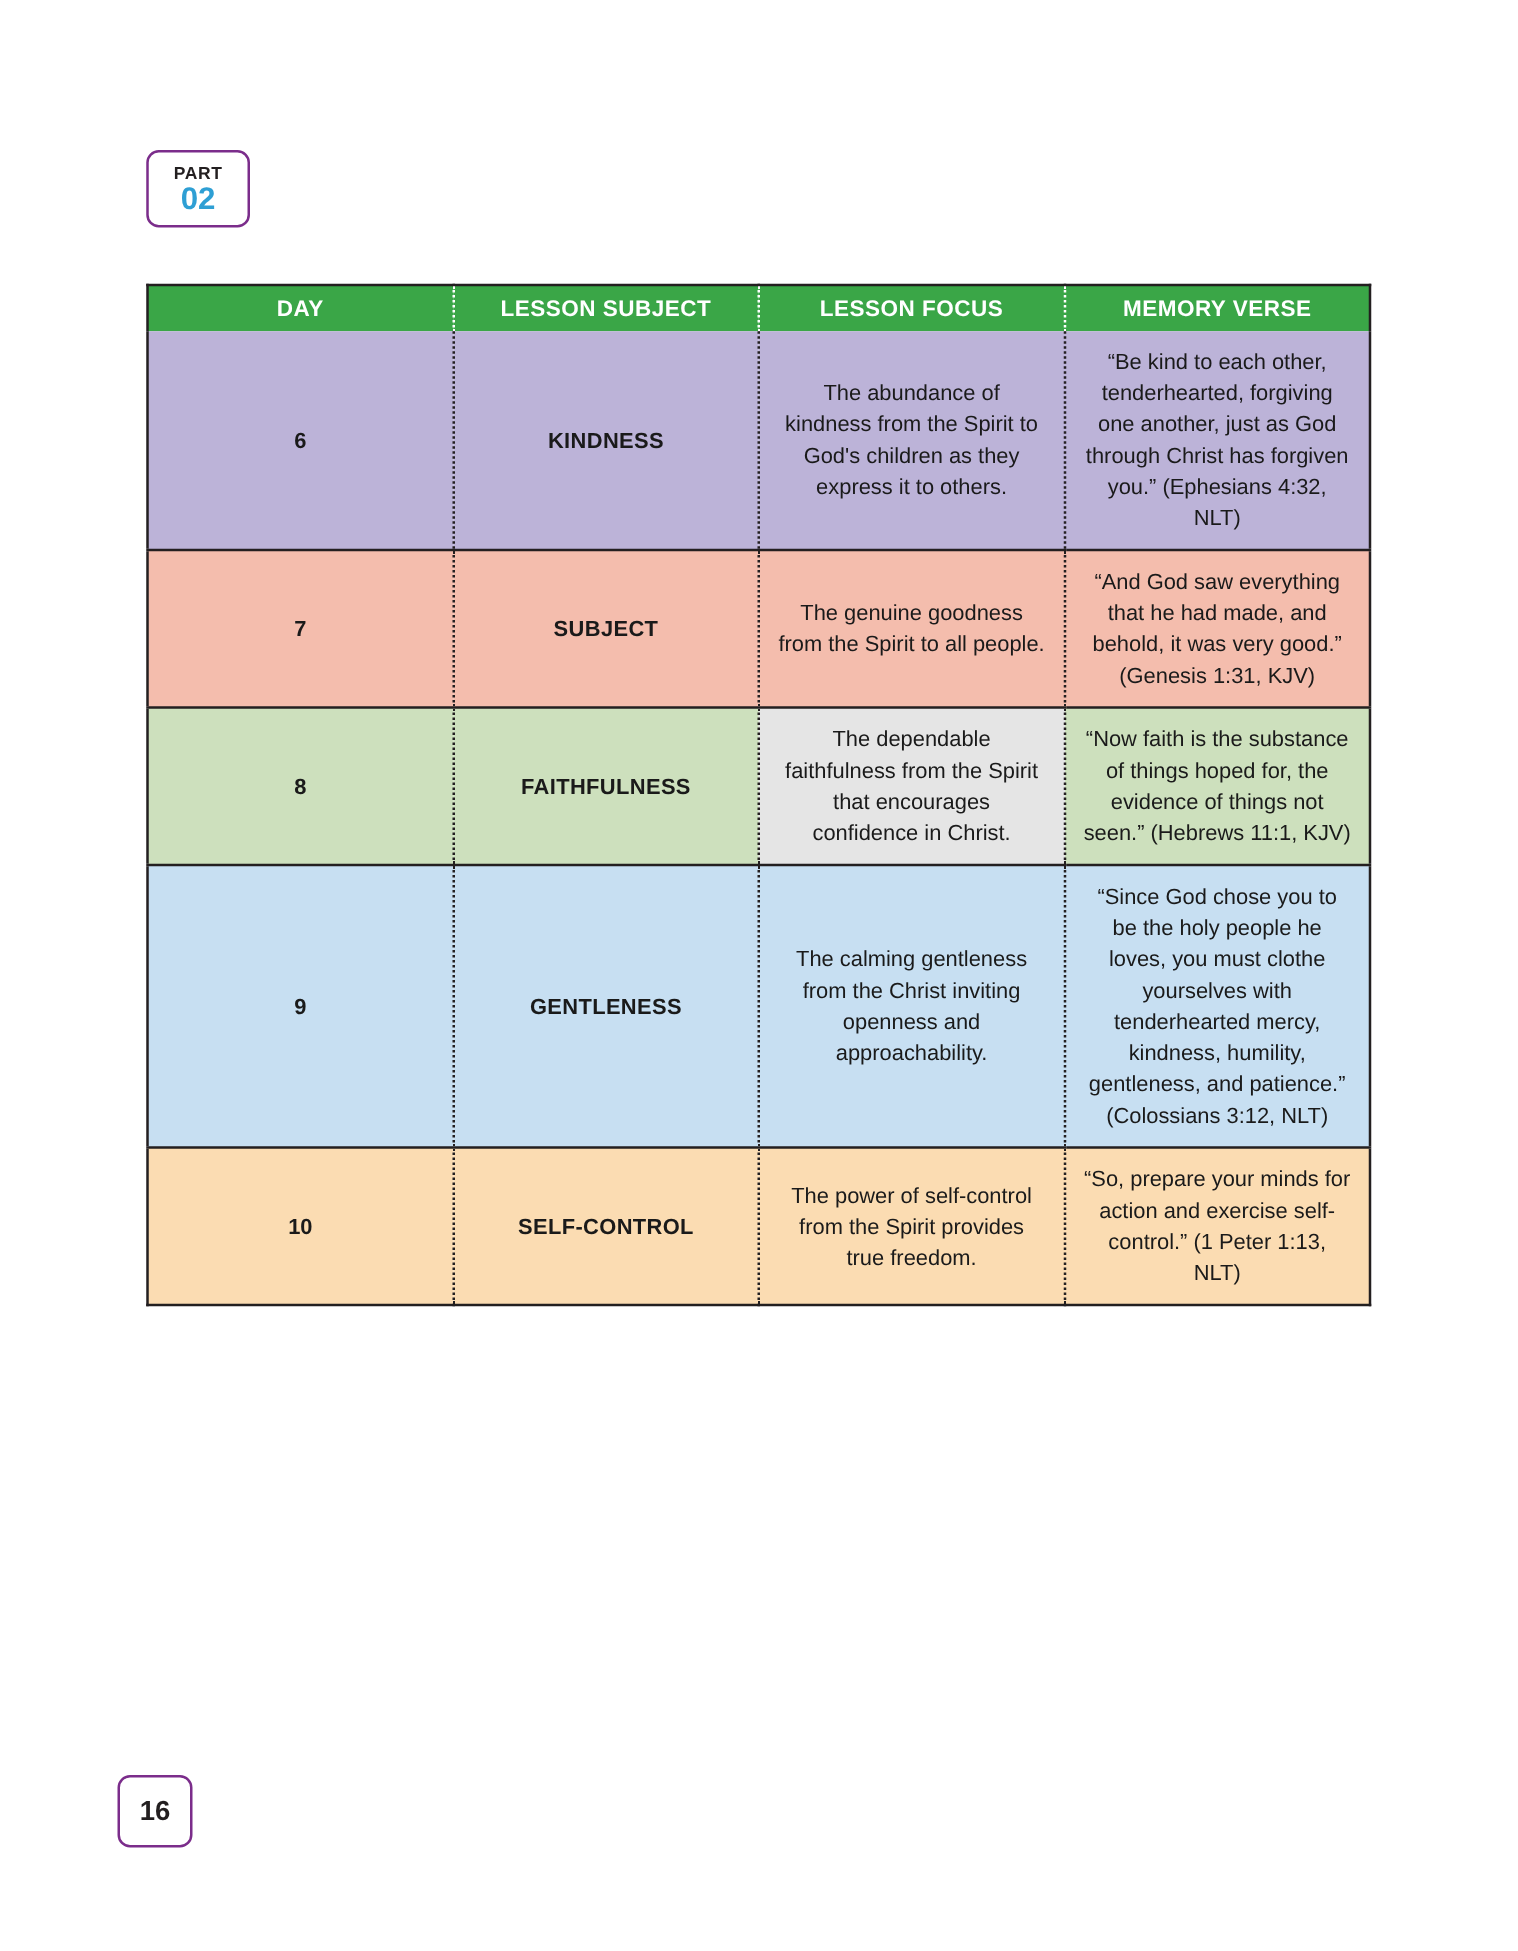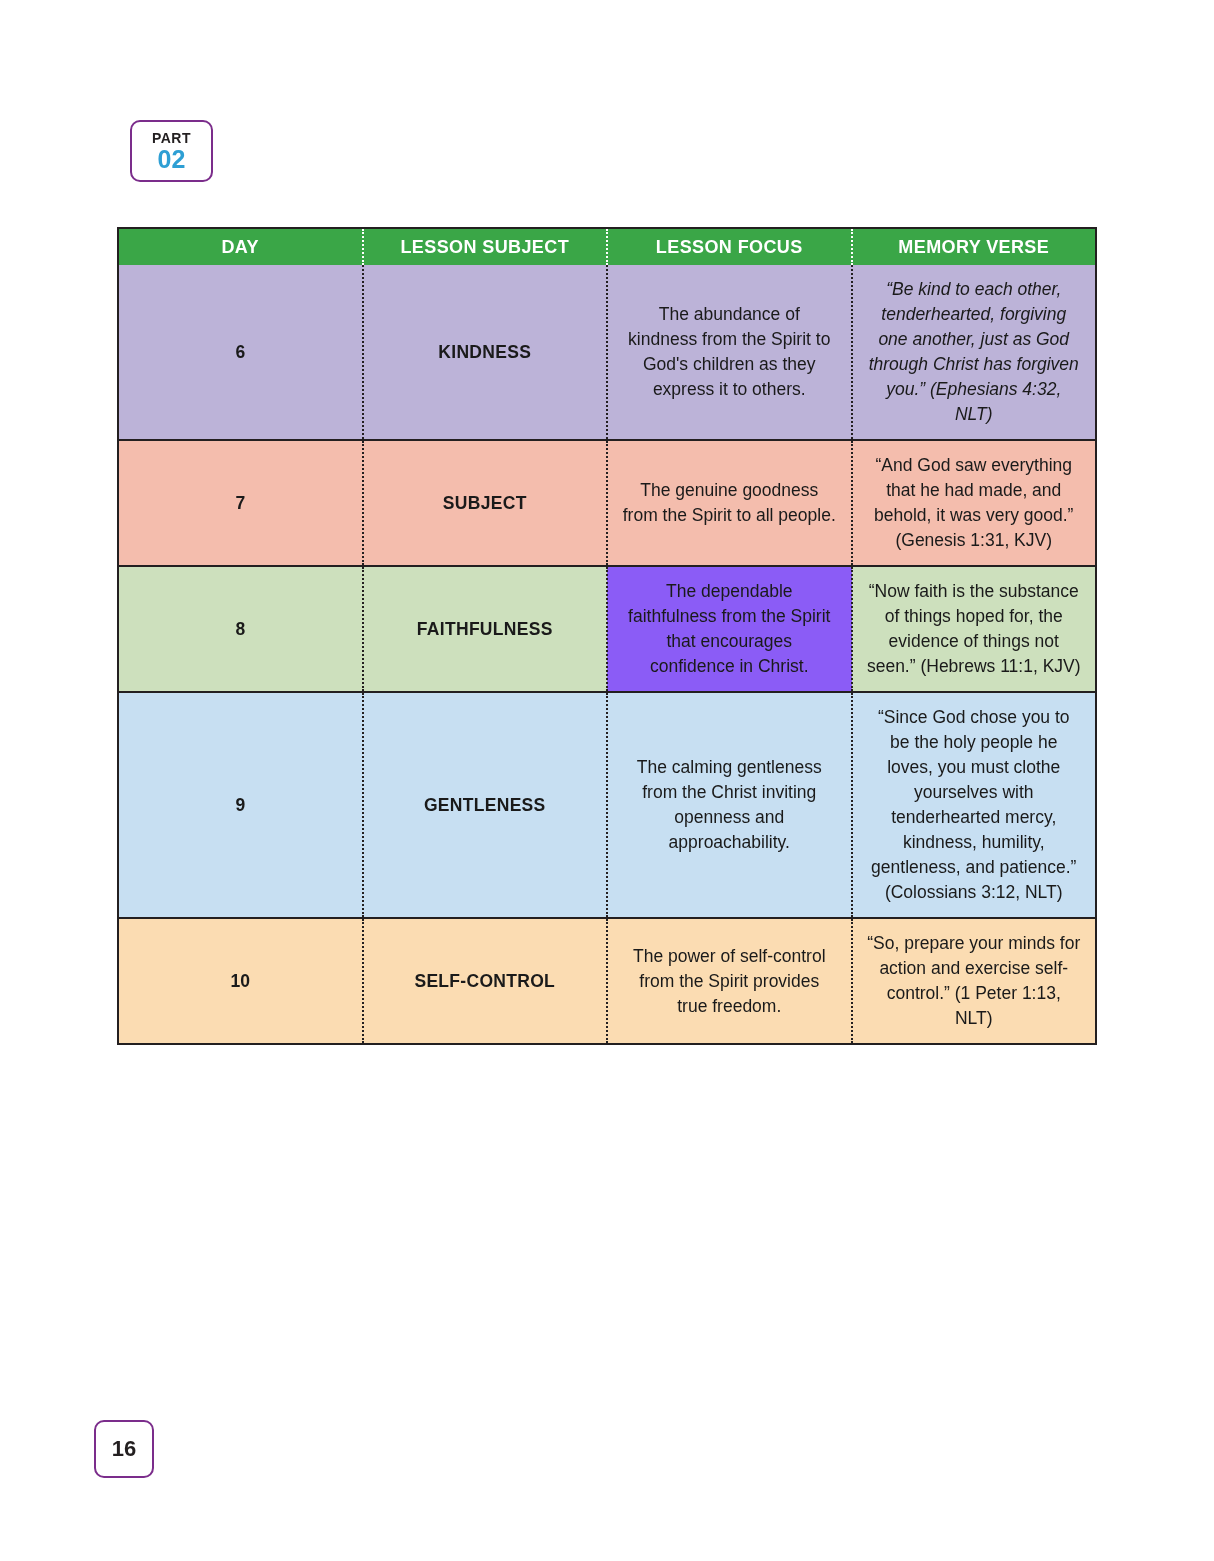--- a/index.html
+++ b/index.html
@@ -19,21 +19,21 @@
     position: absolute;
     left: 0;
     top: 0;
     width: 1214px;
     height: 1561px;
   }
 
   
   .header {
     position: absolute;
-    left: 130px;
+    left: 117px;
     top: 120px;
     width: 985px;
     height: 62px;
   }
   .part-badge {
     position: absolute;
     left: 0;
     top: 0;
     width: 83px;
     height: 62px;
@@ -177,32 +177,32 @@
           <th class="sep">LESSON SUBJECT</th>
           <th class="sep">LESSON FOCUS</th>
           <th>MEMORY VERSE</th>
         </tr>
       </thead>
       <tbody>
         <tr>
           <td class="col-day" style="background: rgb(188, 179, 216);">6</td>
           <td class="col-subject" style="background: rgb(188, 179, 216);">KINDNESS</td>
           <td class="col-focus" style="background: rgb(188, 179, 216);">The abundance of kindness from the Spirit to God's children as they express it to others.</td>
-          <td class="col-verse" style="background: rgb(188, 179, 216); font-style: italic;">“Be kind to each other, tenderhearted, forgiving one another, just as God through Christ has forgiven you.” (Ephesians 4:32, NLT)</td>
+          <td class="col-verse" style="background: rgb(188, 179, 216);">“Be kind to each other, tenderhearted, forgiving one another, just as God through Christ has forgiven you.” (Ephesians 4:32, NLT)</td>
         </tr>
         <tr>
           <td class="col-day" style="background: rgb(244, 189, 173);">7</td>
           <td class="col-subject" style="background: rgb(244, 189, 173);">SUBJECT</td>
           <td class="col-focus" style="background: rgb(244, 189, 173);">The genuine goodness from the Spirit to all people.</td>
           <td class="col-verse" style="background: rgb(244, 189, 173);">“And God saw everything that he had made, and behold, it was very good.” (Genesis 1:31, KJV)</td>
         </tr>
         <tr>
           <td class="col-day" style="background: rgb(205, 224, 189);">8</td>
           <td class="col-subject" style="background: rgb(205, 224, 189);">FAITHFULNESS</td>
-          <td class="col-focus" style="background: #8b5cf6;">The dependable faithfulness from the Spirit that encourages confidence in Christ.</td>
+          <td class="col-focus" style="background: #e5e5e5;">The dependable faithfulness from the Spirit that encourages confidence in Christ.</td>
           <td class="col-verse" style="background: rgb(205, 224, 189);">“Now faith is the substance of things hoped for, the evidence of things not seen.” (Hebrews 11:1, KJV)</td>
         </tr>
         <tr>
           <td class="col-day" style="background: rgb(199, 223, 242);">9</td>
           <td class="col-subject" style="background: rgb(199, 223, 242);">GENTLENESS</td>
           <td class="col-focus" style="background: rgb(199, 223, 242);">The calming gentleness from the Christ inviting openness and approachability.</td>
           <td class="col-verse" style="background: rgb(199, 223, 242);">“Since God chose you to be the holy people he loves, you must clothe yourselves with tenderhearted mercy, kindness, humility, gentleness, and patience.” (Colossians 3:12, NLT)</td>
         </tr>
         <tr>
           <td class="col-day" style="background: rgb(251, 220, 178); margin-left: 33px;">10</td>

